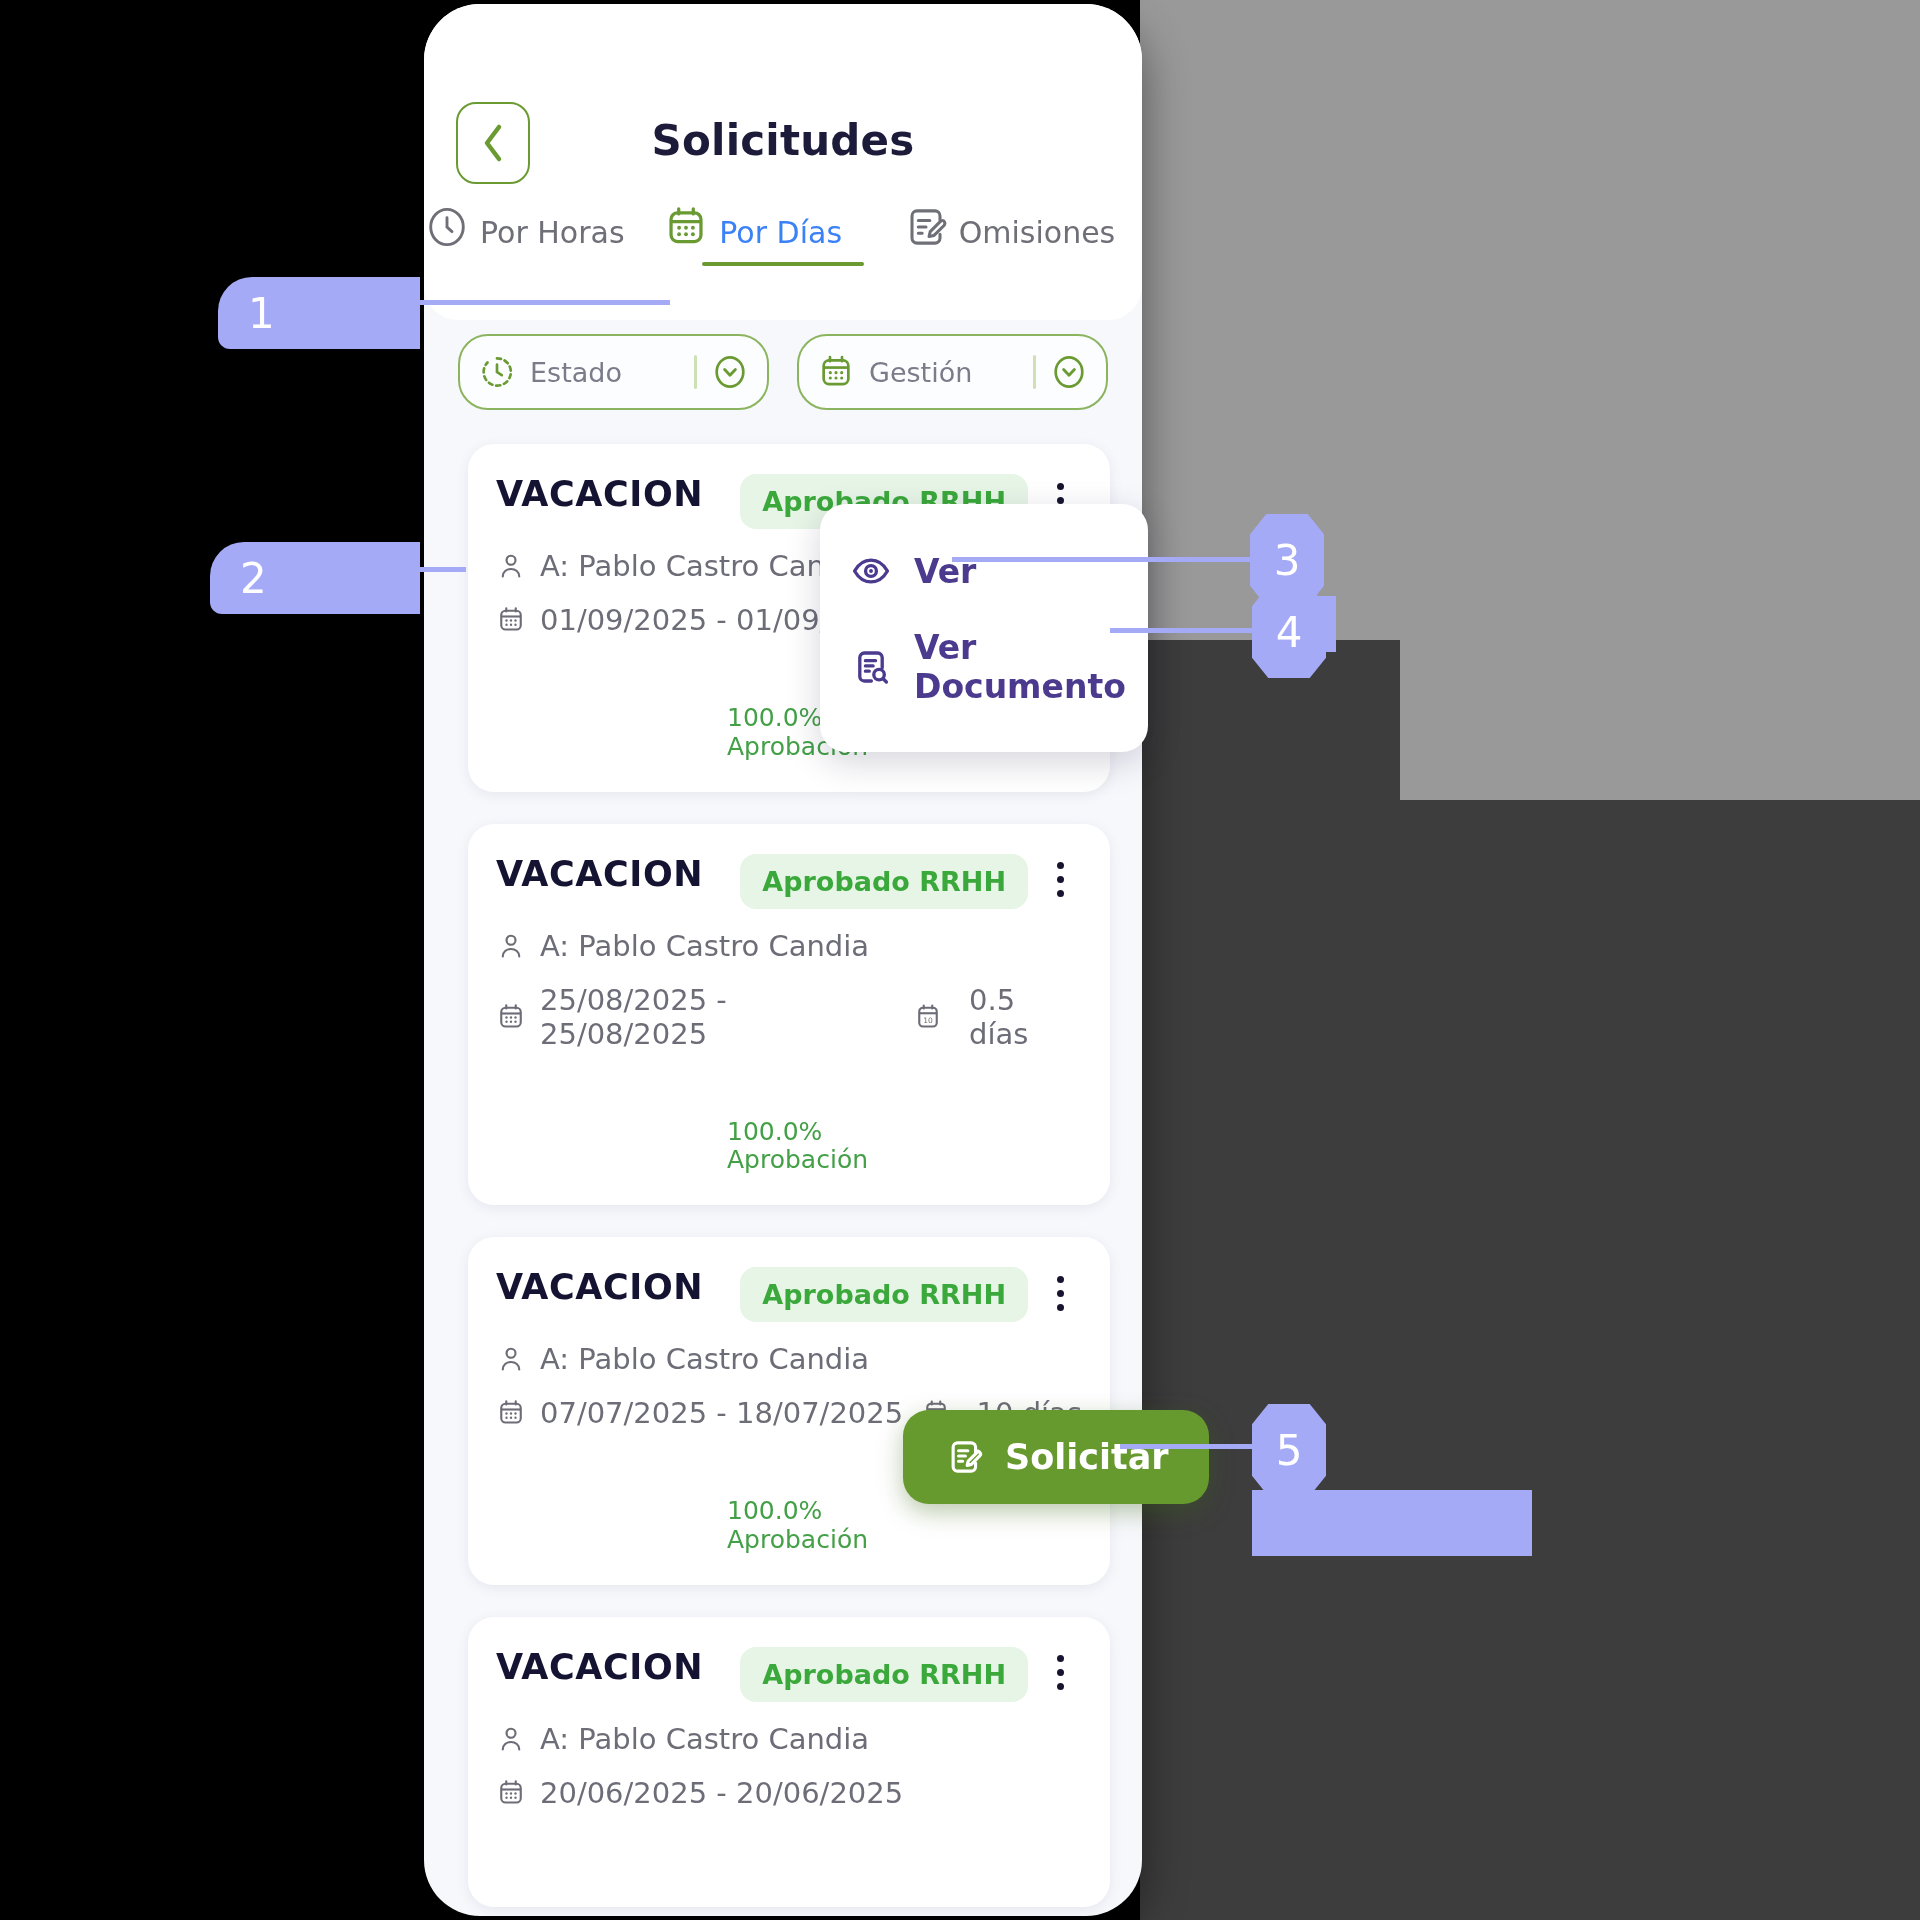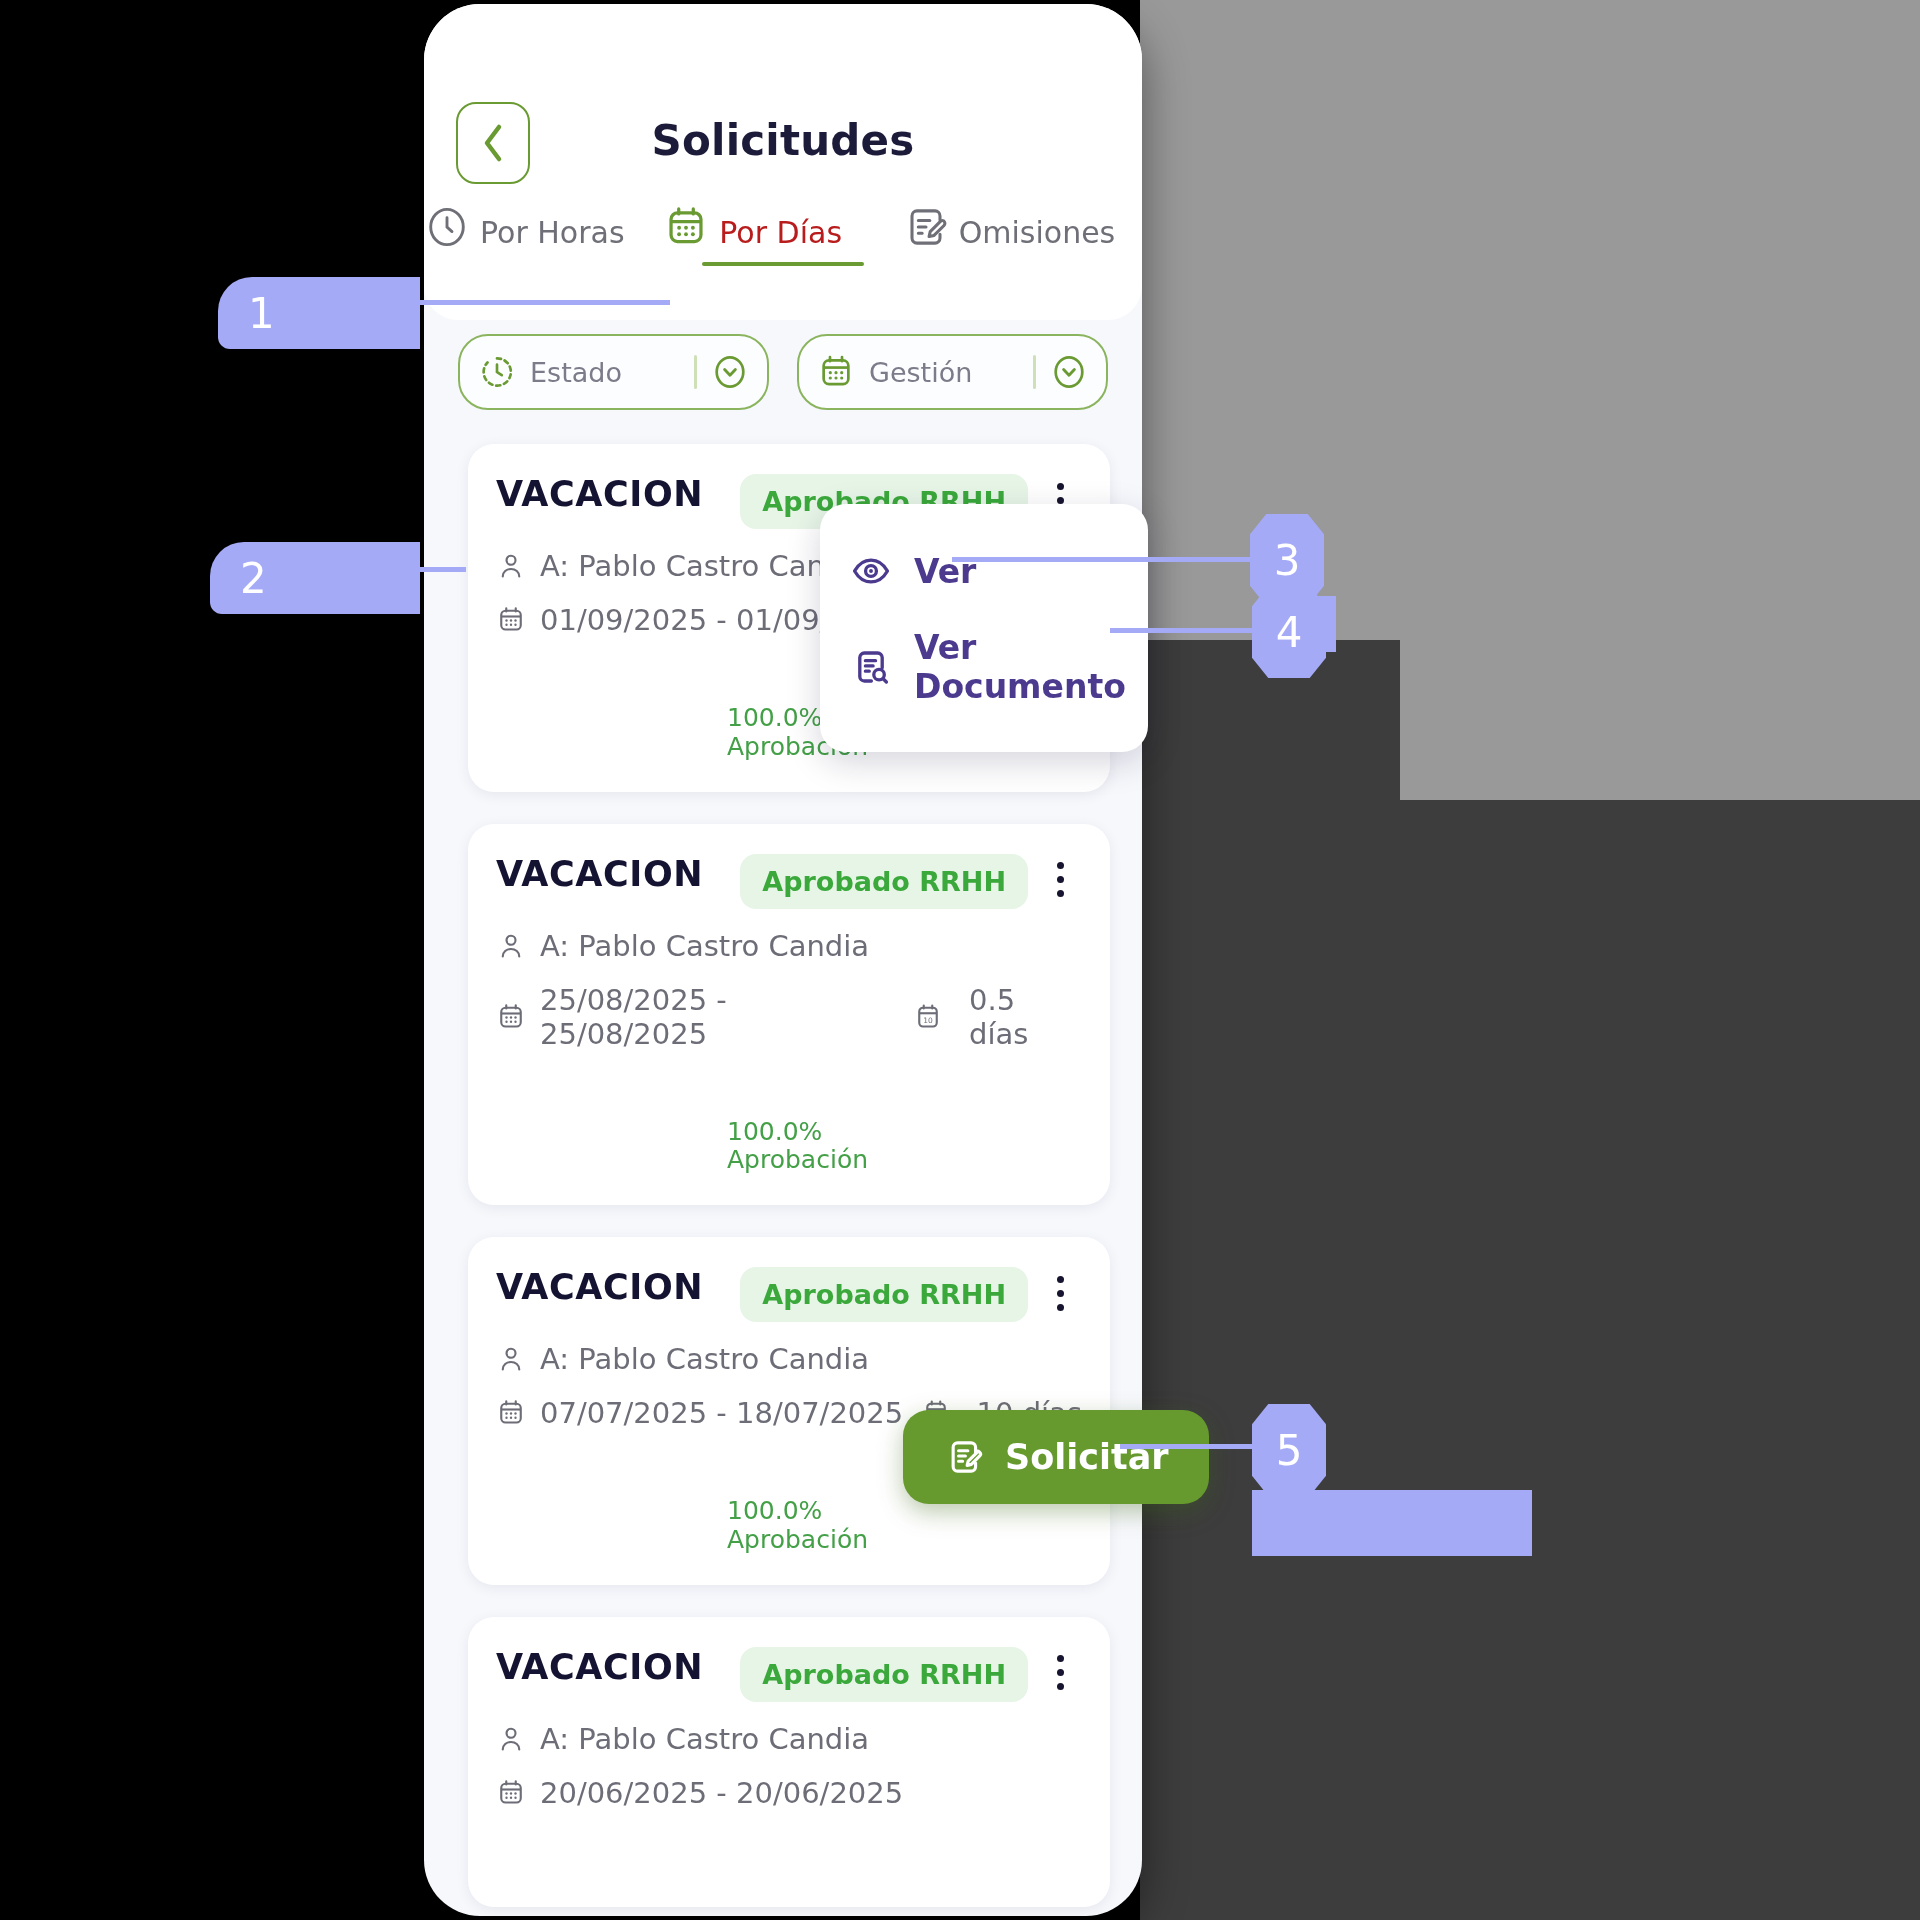--- a/index.html
+++ b/index.html
@@ -79,21 +79,21 @@
   }
   .tab {
     flex: 1;
     display: flex; 
     align-items: flex-end; gap: 10px;
     padding-bottom: 16px;
     cursor: pointer;
     position: relative;
   }
   .tab .tab-label { font-size: 30px; color: #6f6f78; }
-  .tab.active .tab-label { color: #b91c1c; }
+  .tab.active .tab-label { color: #3b82f6; }
   .tab.active::after {
     content: "";
     position: absolute; bottom: 0; left: 16%;
     width: 68%; height: 4px; background: #6a9a32;
     border-radius: 2px;
   }
 
   
   .filters {
     position: absolute; left: 0; top: 330px;

